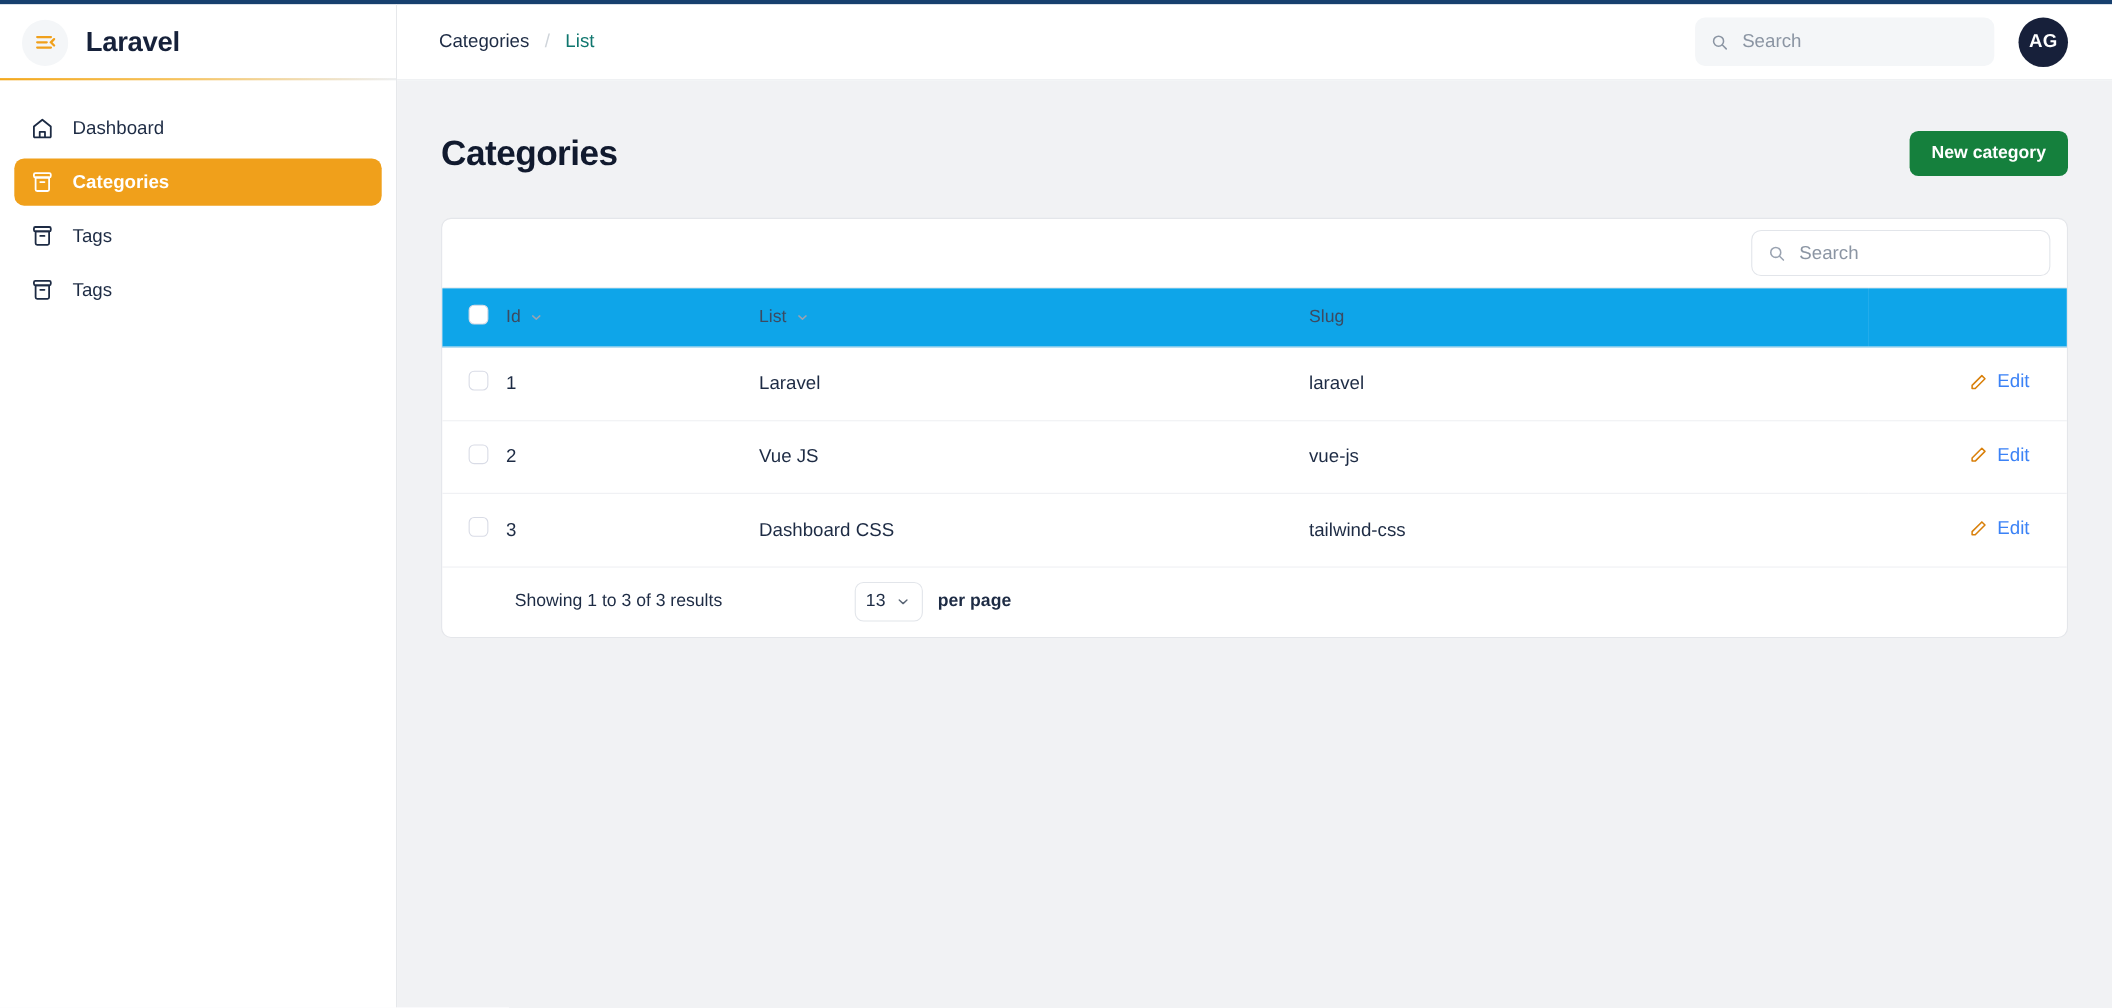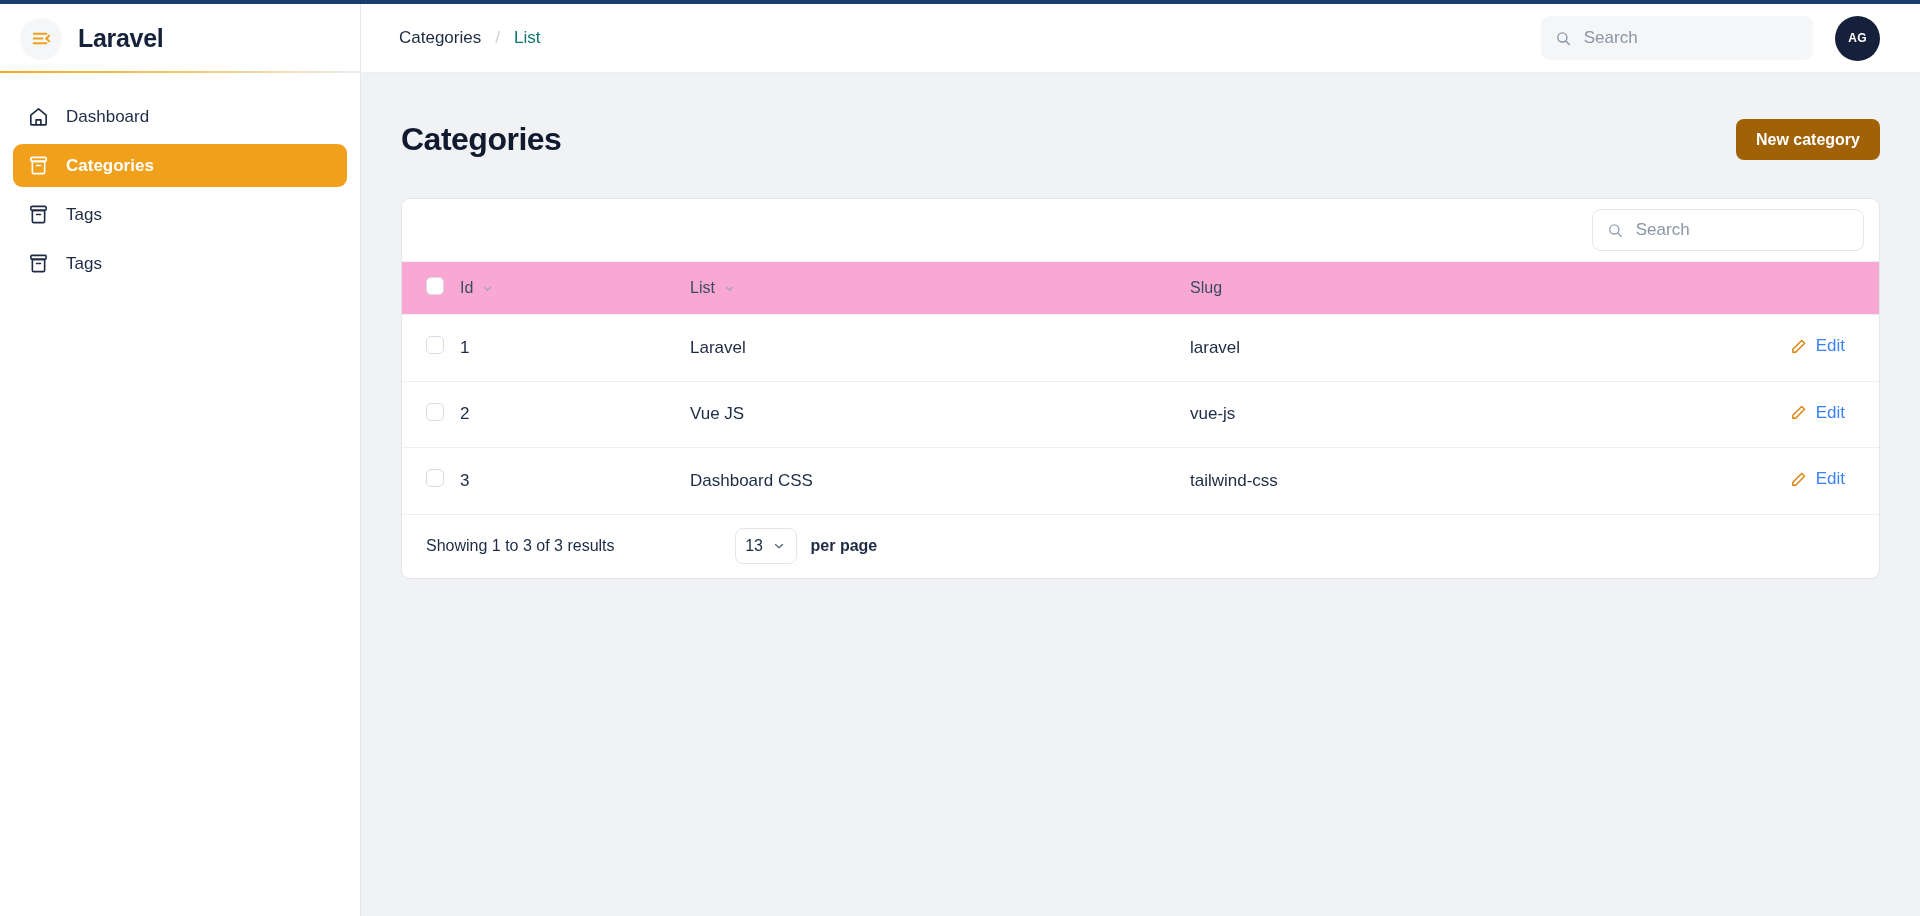--- a/index.html
+++ b/index.html
@@ -112,21 +112,21 @@
   .top-search input {
     border: none; outline: none; background: transparent;
     font-family: inherit; font-size: 17px; color: #1d2b44;
     width: 100%;
   }
   .top-search input::placeholder { color: #8b95a3; }
   .avatar {
     width: 45px; height: 45px; border-radius: 50%;
     background: #17203a; color: #ffffff;
     display: flex; align-items: center; justify-content: center;
-    font-size: 12px; font-weight: bold; letter-spacing: 0.3px;
+    font-size: 17px; font-weight: bold; letter-spacing: 0.3px;
   }
 
   .content {
     flex: 1 1 auto;
     background: #f1f2f4;
     padding: 46px 40px 0 40px;
     overflow: hidden;
   }
   .page-head {
     display: flex;
@@ -134,21 +134,21 @@
     margin-bottom: 38px;
   }
   .page-title {
     font-size: 32px;
     font-weight: bold;
     color: #111a2e;
     letter-spacing: -0.5px;
   }
   .primary-btn {
     margin-left: auto;
-    background: #a16207;
+    background: #15803d;
     color: #ffffff;
     border: none;
     border-radius: 8px;
     height: 41px;
     padding: 0 20px;
     font-family: inherit;
     font-size: 16px;
     font-weight: bold;
     cursor: pointer;
   }
@@ -175,21 +175,21 @@
     padding: 0 14px; gap: 12px;
     background: #ffffff;
   }
   .table-search input {
     border: none; outline: none; background: transparent;
     font-family: inherit; font-size: 17px; color: #1d2b44; width: 100%;
   }
   .table-search input::placeholder { color: #8b95a3; }
 
   table { width: 100%; border-collapse: collapse; }
-  thead tr { background: #f9a8d4; }
+  thead tr { background: #0ea5e9; }
   thead th {
     text-align: left;
     font-size: 16px;
     font-weight: normal;
     color: #3c4a61;
     padding: 15px 0;
     border-top: 1px solid #eceef1;
     border-bottom: 1px solid #eceef1;
     white-space: nowrap;
   }
@@ -225,21 +225,21 @@
     cursor: pointer;
     text-decoration: none;
   }
 
   .card-footer {
     display: flex;
     align-items: center;
     padding: 0 24px;
     height: 63px;
   }
-  .footer-info { font-size: 16px; color: #1d2b44; }
+  .footer-info { font-size: 16px; color: #1d2b44; margin-left: 42px; }
   .footer-perpage {
     display: flex;
     align-items: center;
     gap: 14px;
     margin-left: 120px;
   }
   .perpage-select {
     width: 62px; height: 36px;
     border: 1px solid #e2e5ea;
     border-radius: 8px;

